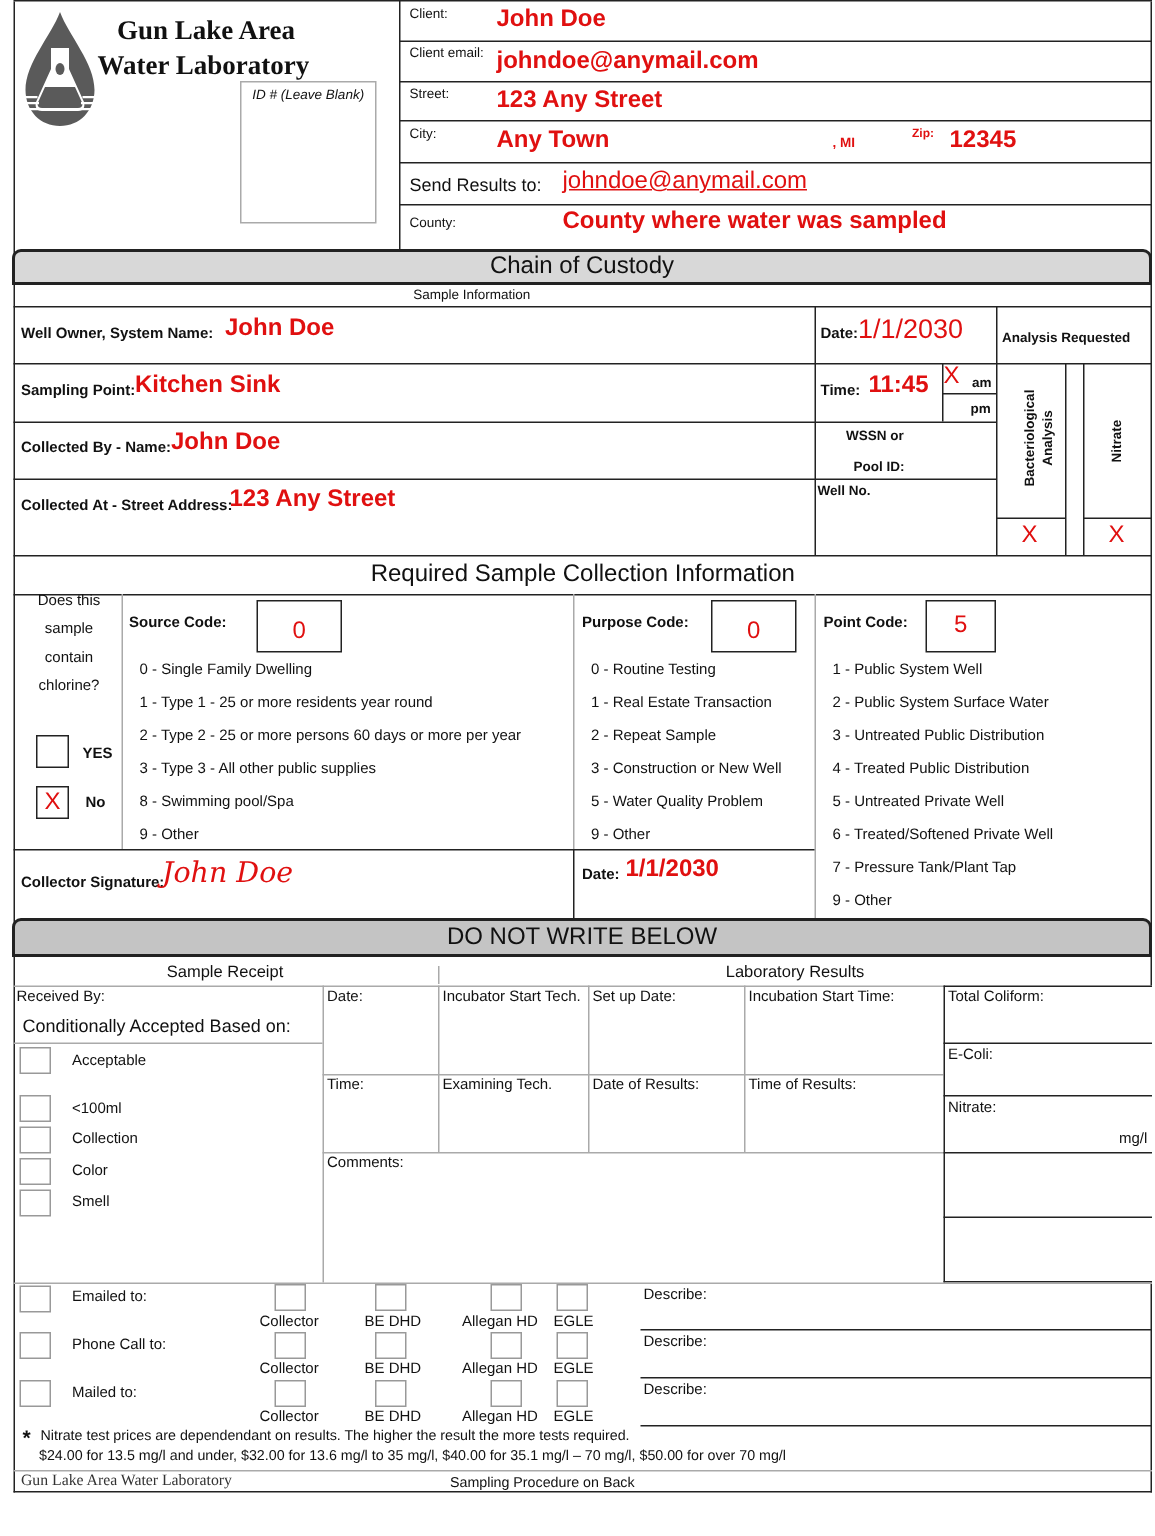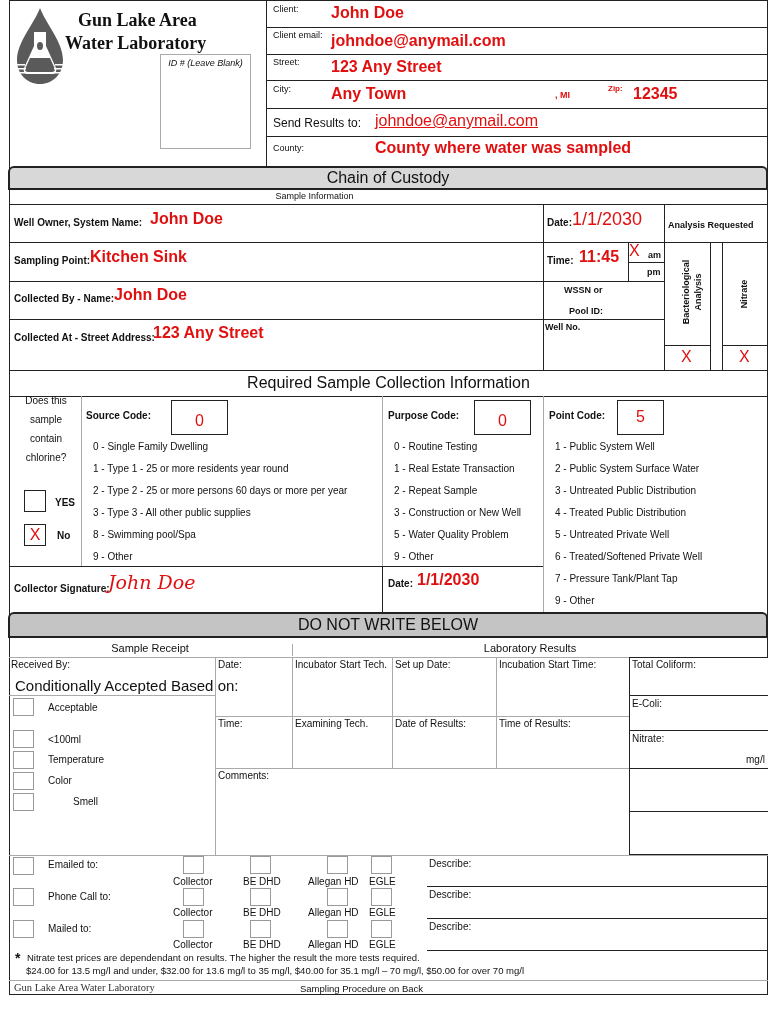--- a/index.html
+++ b/index.html
@@ -196,29 +196,29 @@
 <div class="abs" style="left:292px;top:642px;width:476px;text-align:center;font-size:11px;">Laboratory Results</div>
 <div class="vthin" style="left:292px;top:644px;height:12px;"></div>
 <div class="hthin" style="left:9px;top:657px;width:620px;"></div>
 
 <div class="abs" style="left:11px;top:659px;font-size:10px;">Received By:</div>
 <div class="hthin" style="left:9px;top:695px;width:206px;"></div>
 <div class="vthin" style="left:215px;top:657px;height:198px;"></div>
 
 <div class="cbox" style="left:13px;top:698px;"></div>
 <div class="abs" style="left:48px;top:702px;font-size:10px;">Acceptable</div>
-<div class="abs" style="left:15px;top:677px;font-size:15px;">Conditionally Accepted Based on:</div>
+<div class="abs" style="left:15px;top:677px;font-size:12px;">Conditionally Accepted Based on:</div>
 <div class="cbox" style="left:13px;top:730px;"></div>
 <div class="abs" style="left:48px;top:734px;font-size:10px;">&lt;100ml</div>
 <div class="cbox" style="left:13px;top:751px;"></div>
-<div class="abs" style="left:48px;top:754px;font-size:10px;">Temperature</div>
+<div class="abs" style="left:48px;top:754px;font-size:10px;">Collection</div>
 <div class="cbox" style="left:13px;top:772px;"></div>
 <div class="abs" style="left:48px;top:775px;font-size:10px;">Color</div>
 <div class="cbox" style="left:13px;top:793px;"></div>
-<div class="abs" style="left:48px;top:796px;font-size:10px;margin-left:25px;">Smell</div>
+<div class="abs" style="left:48px;top:796px;font-size:10px;">Smell</div>
 
 <div class="abs" style="left:218px;top:659px;font-size:10px;">Date:</div>
 <div class="abs" style="left:218px;top:718px;font-size:10px;">Time:</div>
 <div class="vthin" style="left:292px;top:657px;height:111px;"></div>
 <div class="vthin" style="left:392px;top:657px;height:111px;"></div>
 <div class="vthin" style="left:496px;top:657px;height:111px;"></div>
 <div class="hthin" style="left:215px;top:716px;width:414px;"></div>
 <div class="hthin" style="left:215px;top:768px;width:414px;"></div>
 
 <div class="abs" style="left:295px;top:659px;font-size:10px;">Incubator Start Tech.</div>

